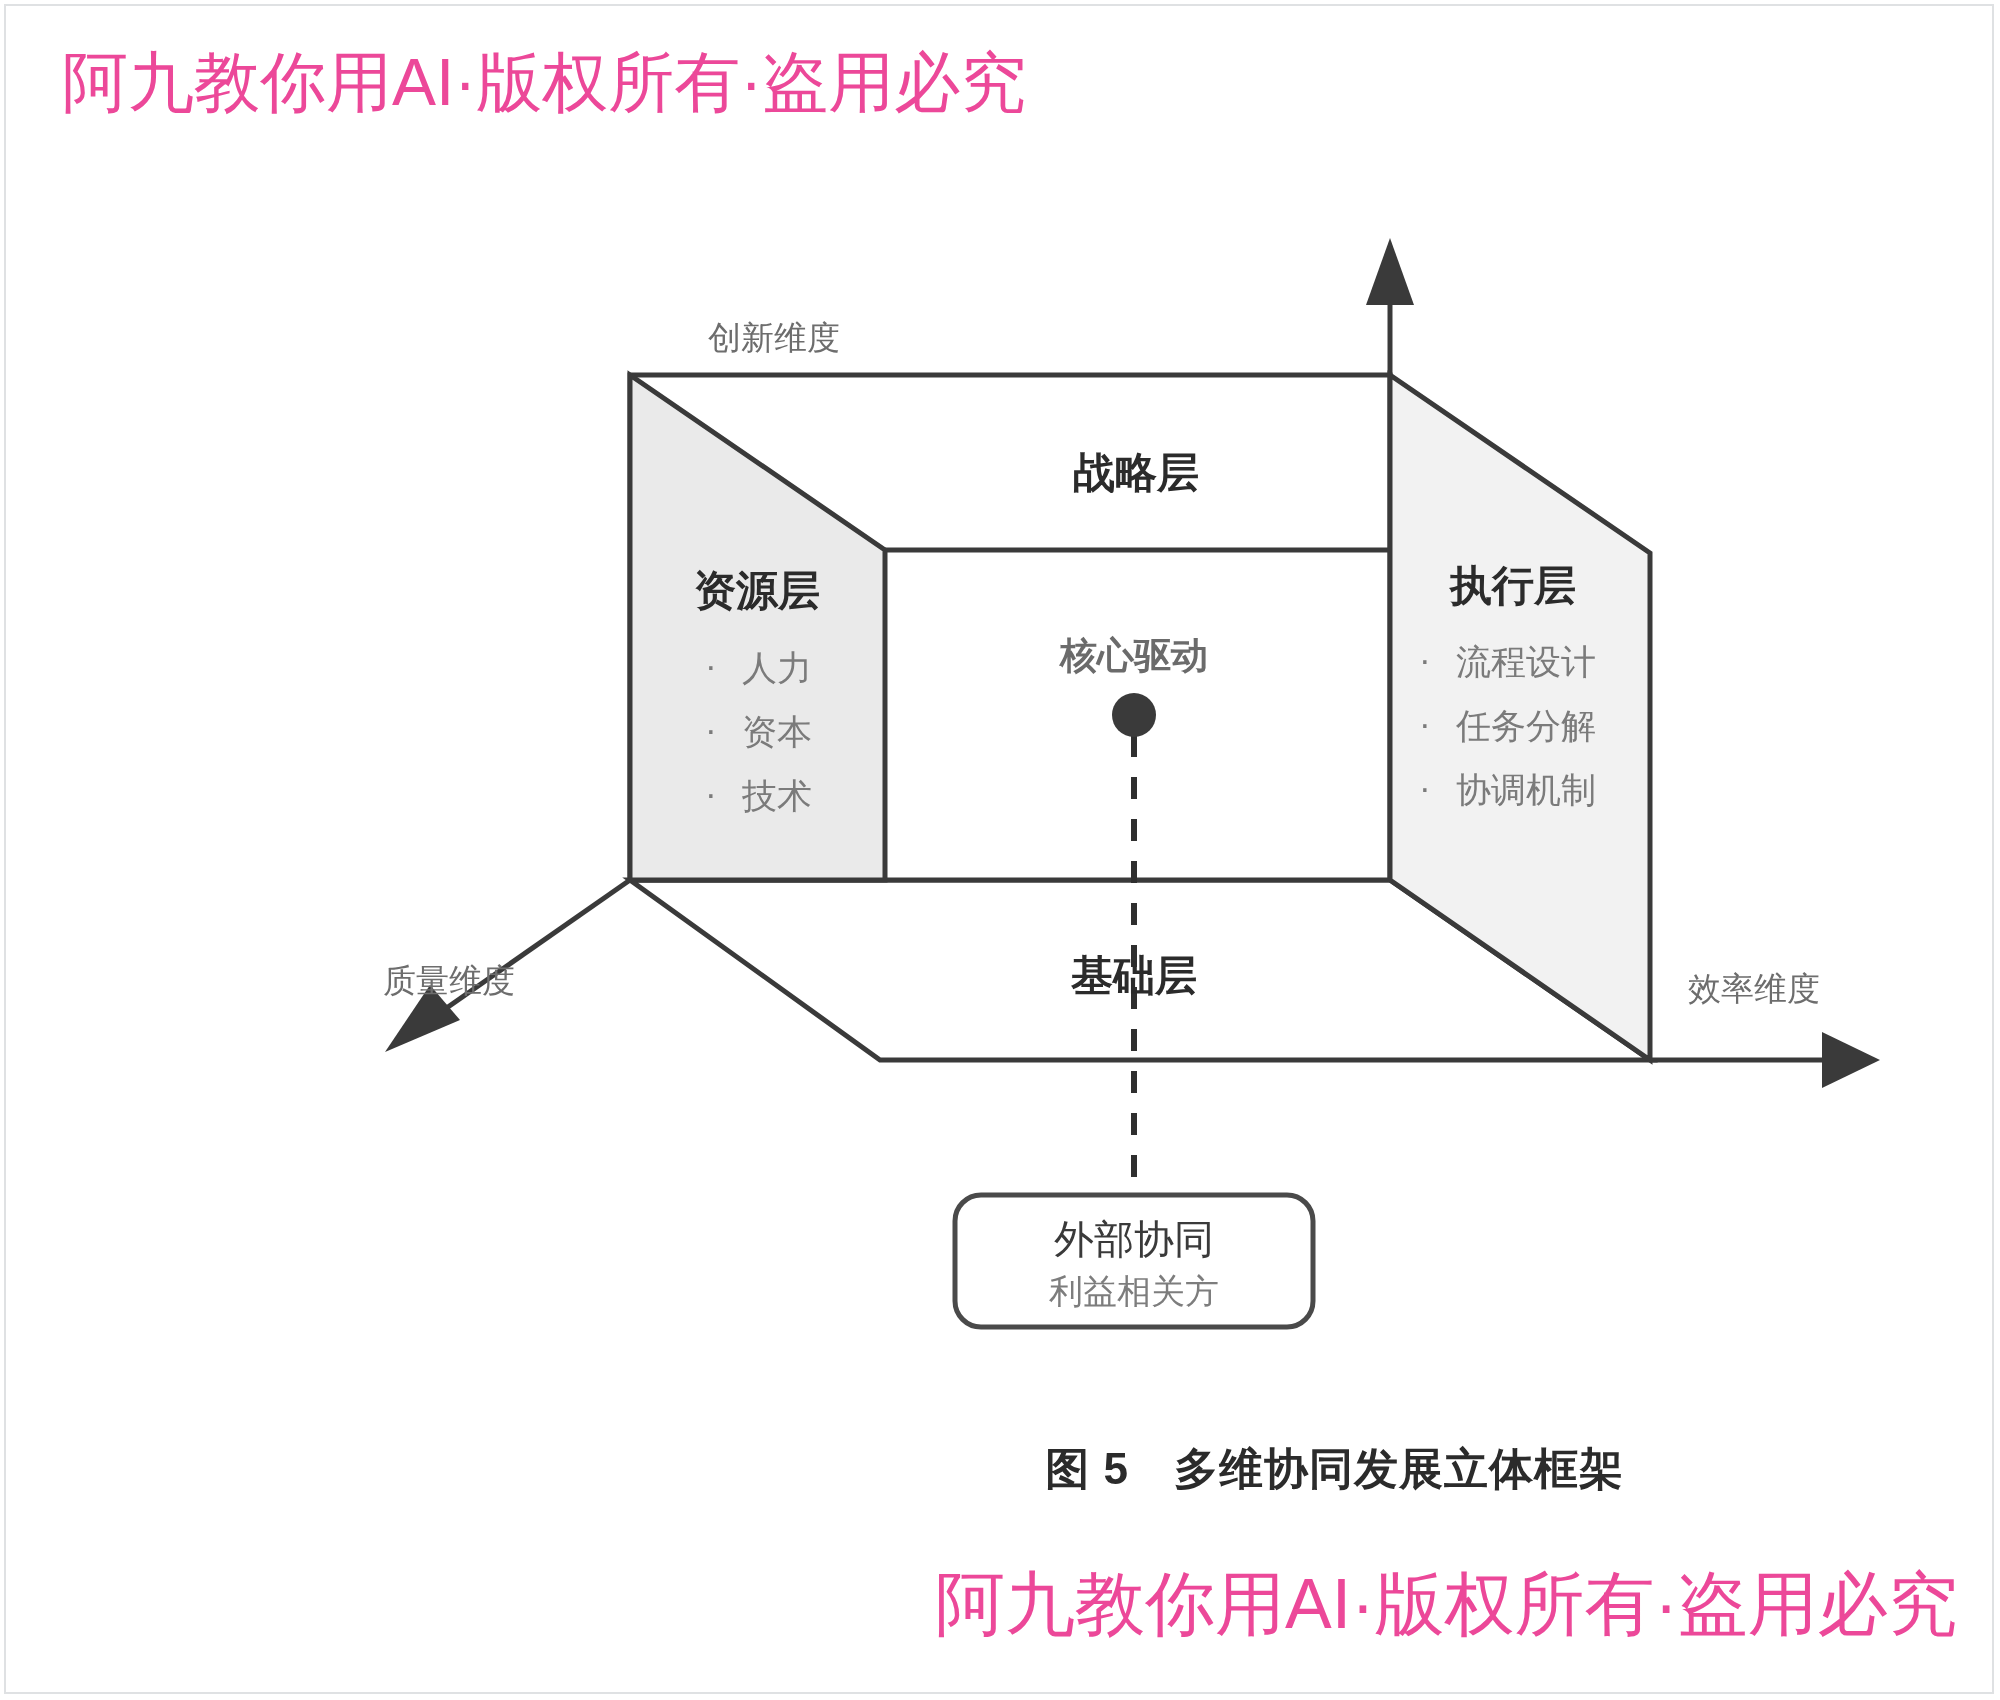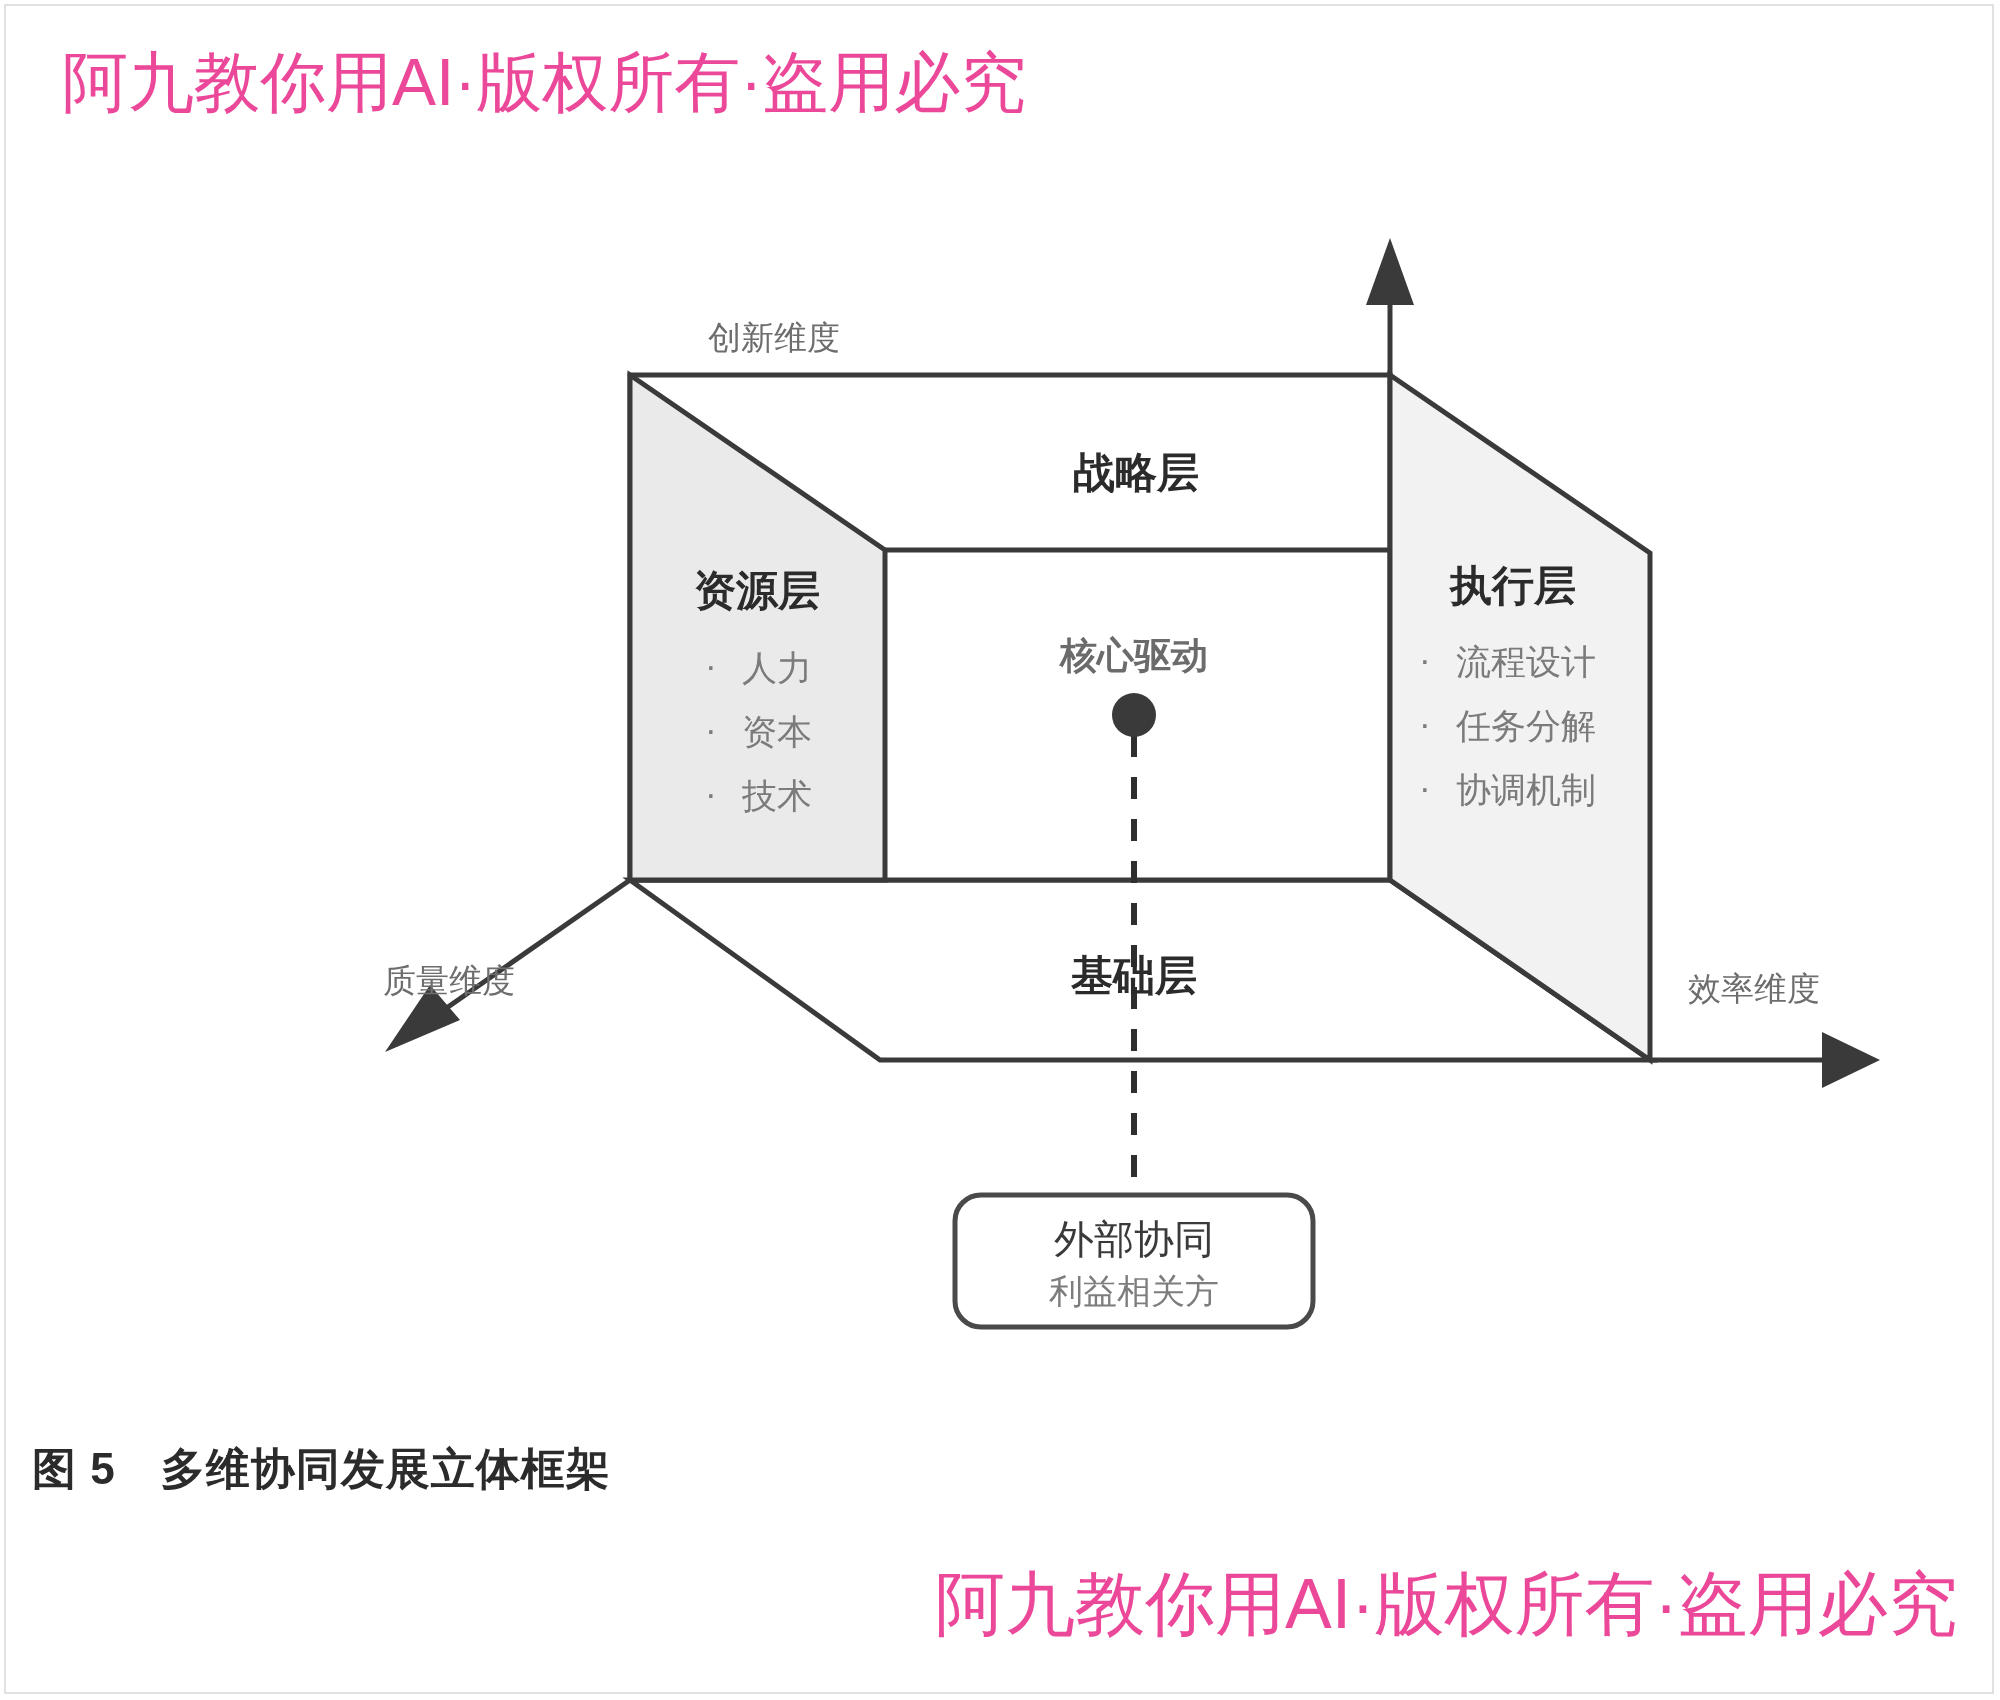--- a/index.html
+++ b/index.html
@@ -116,26 +116,25 @@
     font-size: 34px;
     fill: #7d7d7d;
     font-weight: 400;
   }
 
   .caption-cn {
     position: absolute;
     left: 0;
     top: 1440px;
     width: 1624px;
-    text-align: left;
+    text-align: right;
     font-size: 44px;
     font-weight: bold;
     color: #2b2b2b;
     letter-spacing: 1px;
-    padding-left: 32px;
   }
   .caption-en {
     position: absolute;
     left: 0;
     top: 1545px;
     width: 2000px;
     text-align: center;
     font-size: 38px;
     font-weight: 400;
     color: #5f5f5f;

